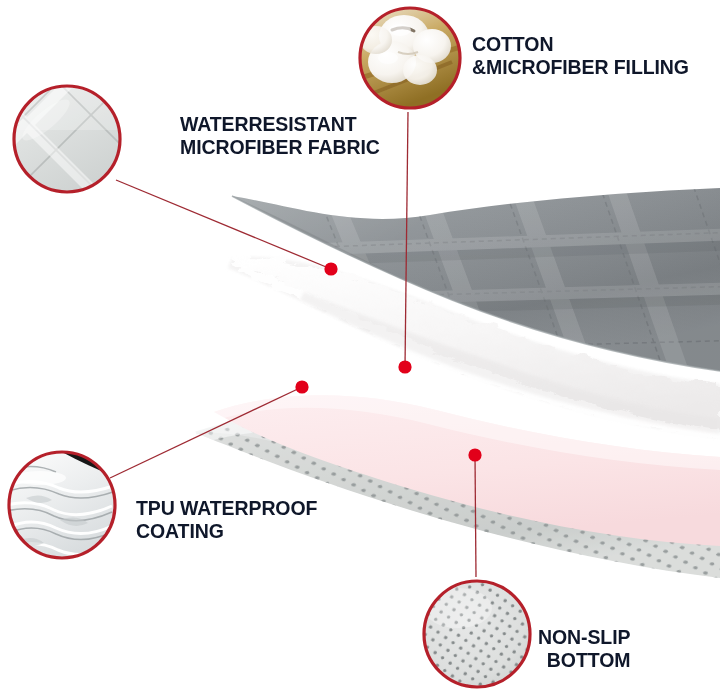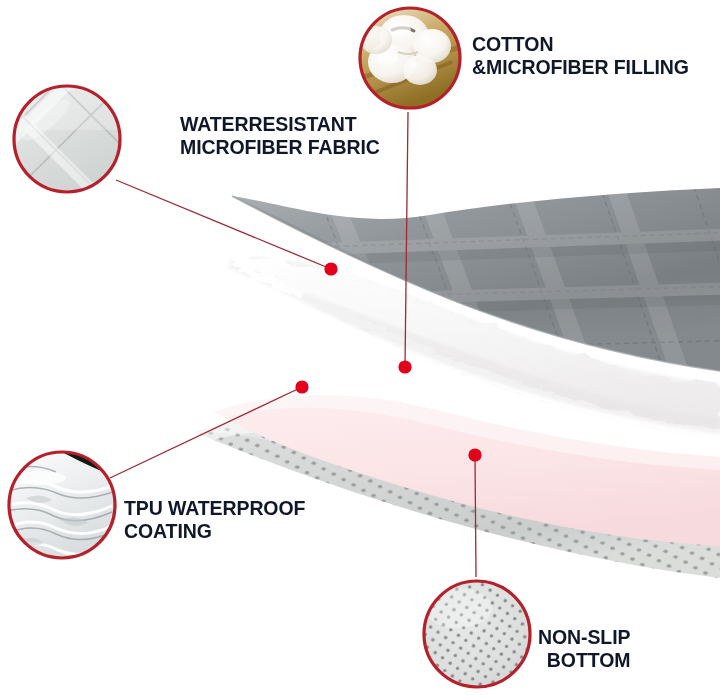--- a/index.html
+++ b/index.html
@@ -31,21 +31,21 @@
     font-family: "Liberation Sans", sans-serif;
     font-weight: bold;
     font-size: 19.5px;
     line-height: 1.16;
     letter-spacing: -0.1px;
     white-space: pre-line;
     text-transform: uppercase;
   }
   #label-fabric   { left: 144px; top: 113px; margin-left: 36px; }
   #label-cotton   { left: 472px; top: 33px;  }
-  #label-tpu      { left: 124px; top: 497px; }
+  #label-tpu      { left: 136px; top: 497px; }
   #label-nonslip  { left: 538px; top: 626px; text-align: right; }
 </style>
 </head>
 <body>
 
 <div id="stage">
 
   <svg id="art" viewBox="0 0 720 695" xmlns="http://www.w3.org/2000/svg">
     <defs>
 

